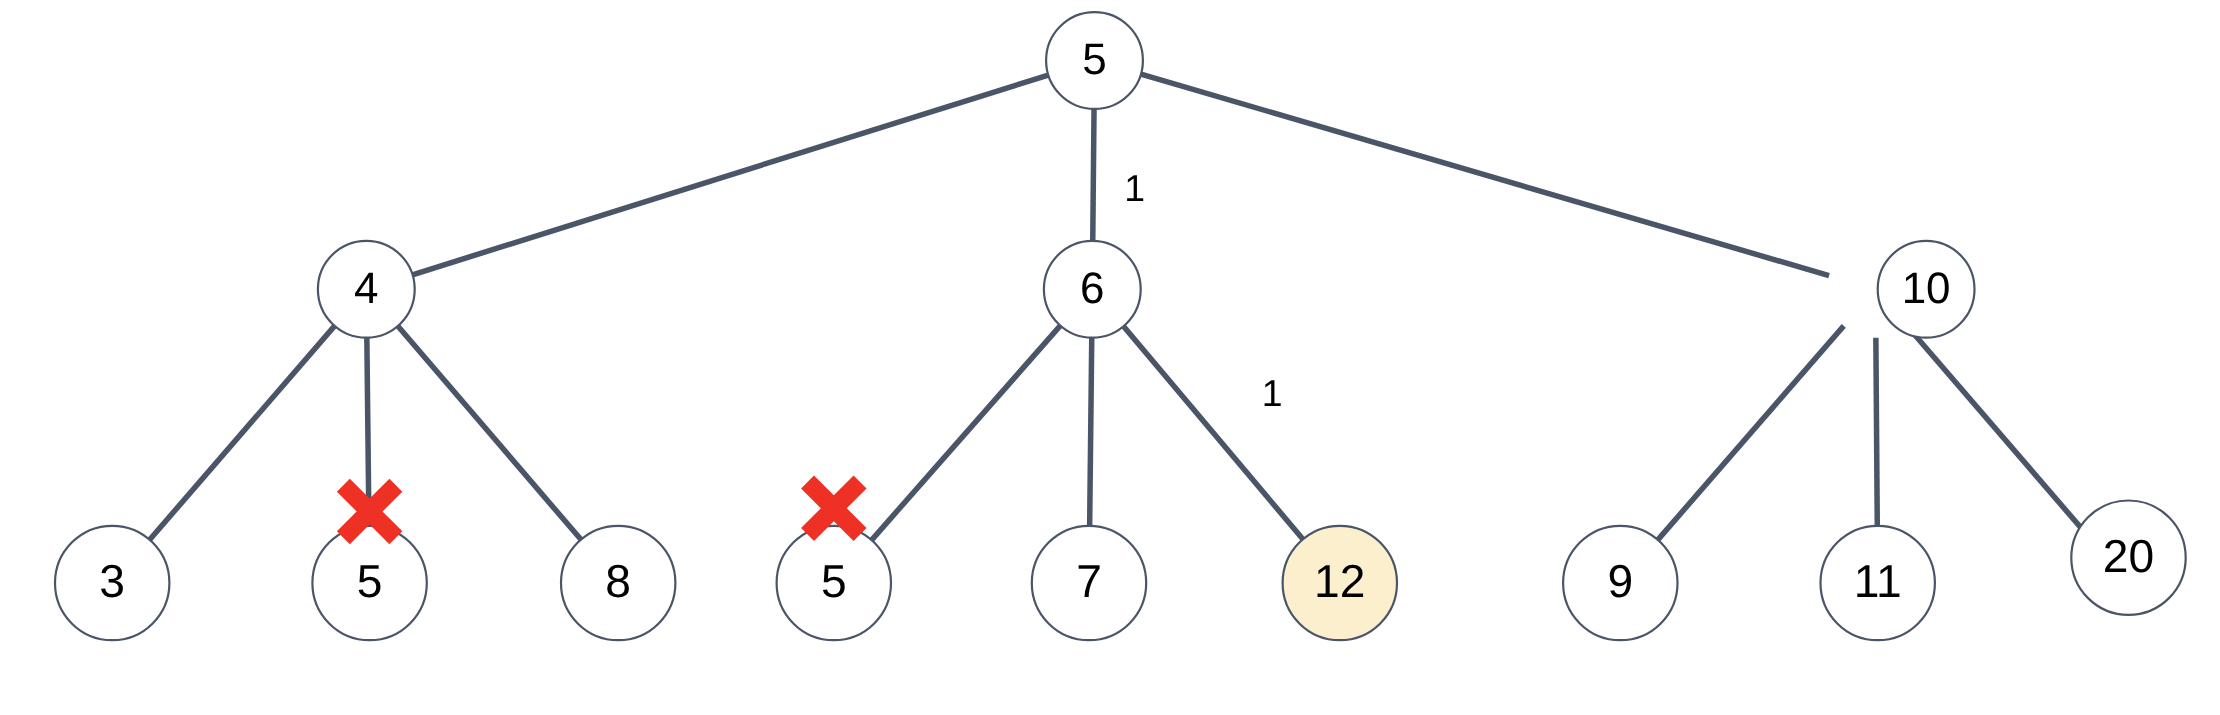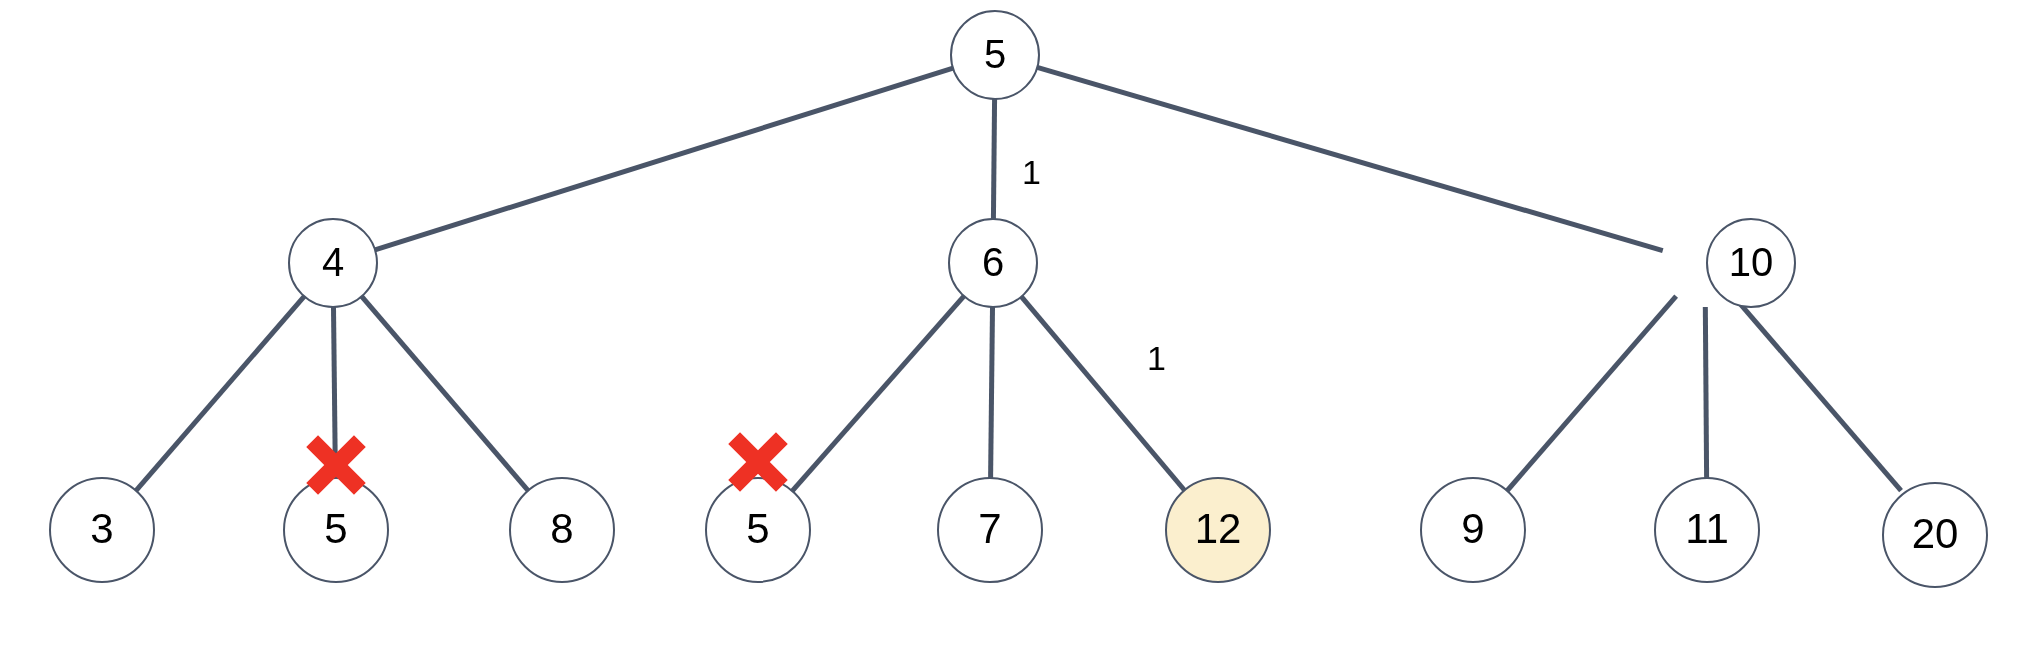--- a/index.html
+++ b/index.html
@@ -113,21 +113,21 @@
       </div>
       <div class="node highlight" style="left: 1165px; top: 477px; width: 106px; height: 106px; font-size: 42px; border-color: rgb(74, 85, 104); background: rgb(251, 239, 206);">
         <span class="node-label">12</span>
       </div>
       <div class="node" style="left: 1420px; top: 477px; width: 106px; height: 106px; font-size: 42px; border-color: rgb(74, 85, 104); background: rgb(255, 255, 255);">
         <span class="node-label">9</span>
       </div>
       <div class="node" style="left: 1654px; top: 477px; width: 106px; height: 106px; font-size: 42px; border-color: rgb(74, 85, 104); background: rgb(255, 255, 255);">
         <span class="node-label">11</span>
       </div>
-      <div class="node" style="left: 1882px; top: 482px; width: 106px; height: 106px; font-size: 42px; border-color: rgb(74, 85, 104); background: rgb(255, 255, 255); justify-content: center;">
+      <div class="node" style="left: 1882px; top: 454px; width: 106px; height: 106px; font-size: 42px; border-color: rgb(74, 85, 104); background: rgb(255, 255, 255); justify-content: center;">
         <span class="node-label">20</span>
       </div>
     </div>
   <div id="label-layer">
       <div class="edge-label" style="font-size: 34px; color: rgb(0, 0, 0); left: 1022px; top: 155px;">1</div>
       <div class="edge-label" style="font-size: 34px; color: rgb(0, 0, 0); left: 1147px; top: 341px;">1</div>
     </div>
   <div id="mark-layer">
       <div class="xmark" style="left: 305px; top: 434px; width: 62px; height: 62px;"><svg width="62" height="62" viewBox="0 0 100 100">
           <path d="M 21,2 L 50,31 L 79,2 L 98,21 L 69,50 L 98,79 L 79,98 L 50,69 L 21,98 L 2,79 L 31,50 L 2,21 Z" fill="#EE3124"></path>

